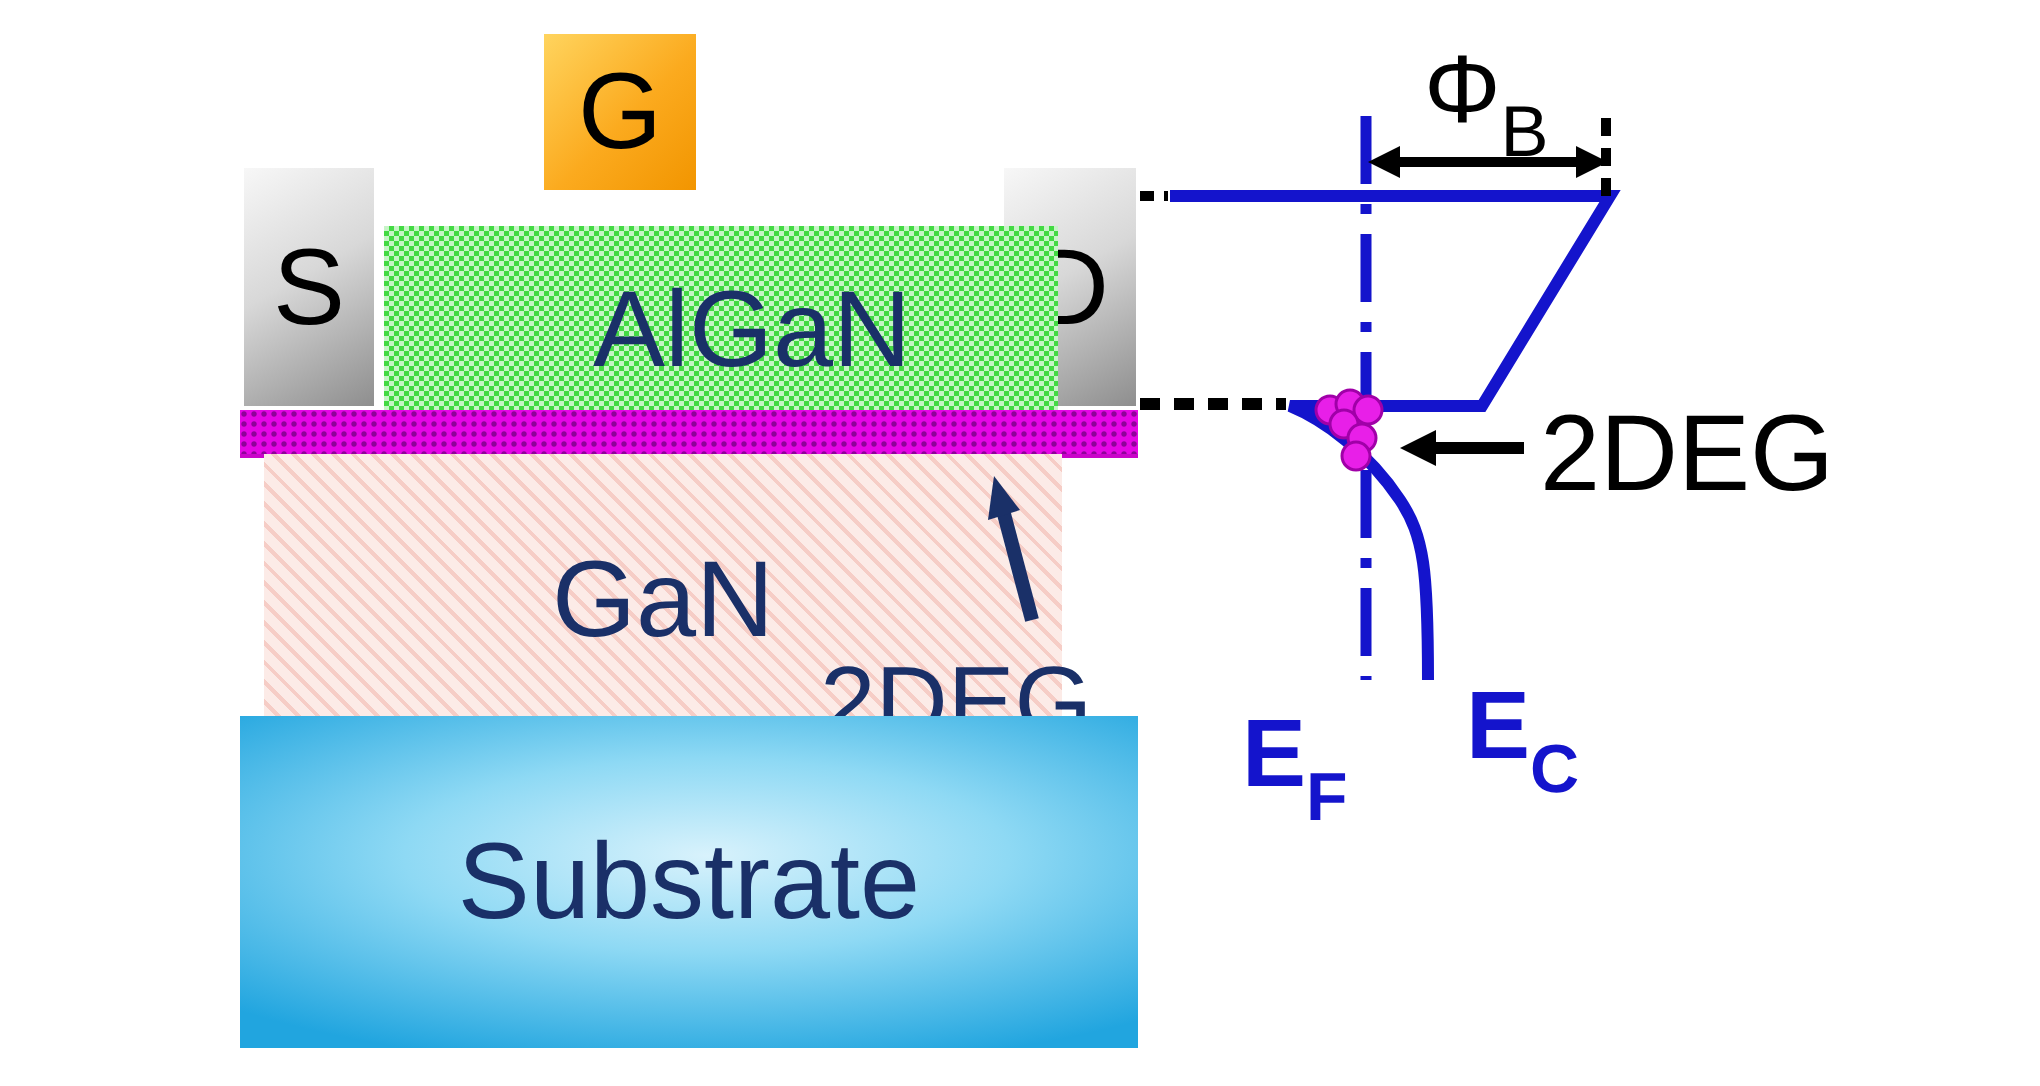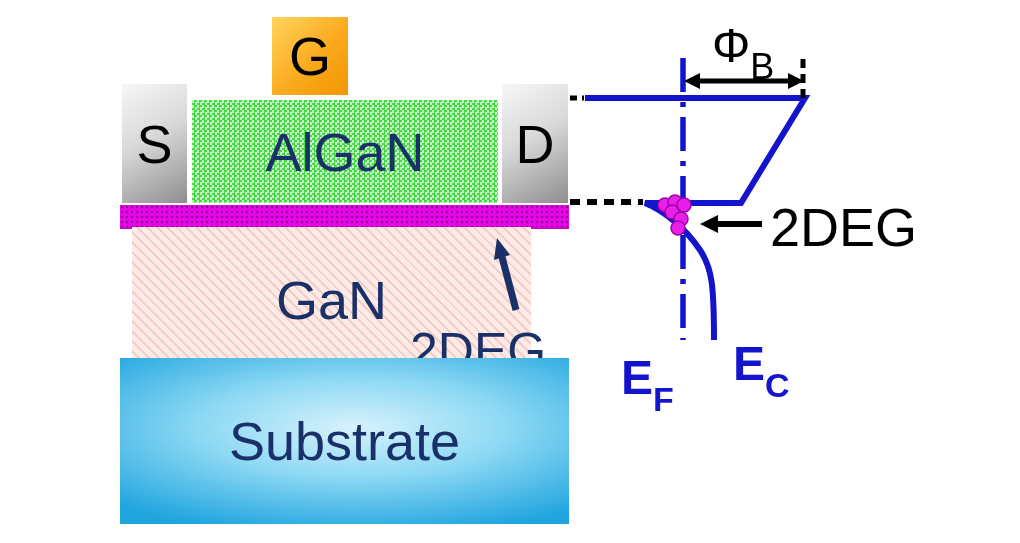--- a/index.html
+++ b/index.html
@@ -10,24 +10,25 @@
   .block{position:absolute;display:flex;align-items:center;justify-content:center;}
   
   .gate{
     left:272px;top:17px;width:76px;height:78px;
     background:linear-gradient(135deg,#ffd45e 0%,#fbaa1e 55%,#f29500 100%);
   }
   .contact{background:linear-gradient(150deg,#f7f7f7 0%,#d8d8d8 45%,#8e8e8e 100%);}
   .source{left:122px;top:84px;width:65px;height:119px;}
   .drain{left:502px;top:84px;width:66px;height:119px;}
   .algan{
-    left:192px;top:100px;width:306px;height:103px;
+    left:192px;top:113px;width:306px;height:103px;
     background-color:#c7f4c7;
     background-image:repeating-conic-gradient(#43da43 0% 25%,transparent 0% 50%);
     background-size:5px 5px;
+    padding-left:31px;
   }
   .barrier{
     left:120px;top:205px;width:449px;height:22px;
     background-color:#e606e6;
     background-image:radial-gradient(circle at 2px 2px,rgba(70,0,90,.55) 1.1px,transparent 1.6px);
     background-size:5px 5px;
     border-bottom:2px solid #c905c9;
   }
   .gan{
     left:120px;top:227px;width:399px;height:145px;

